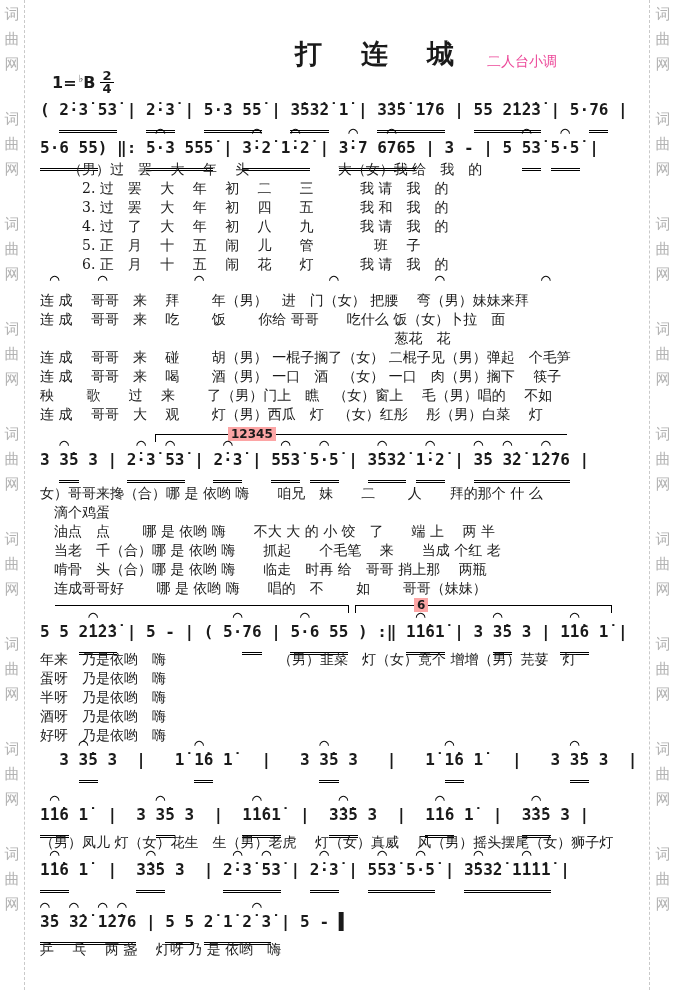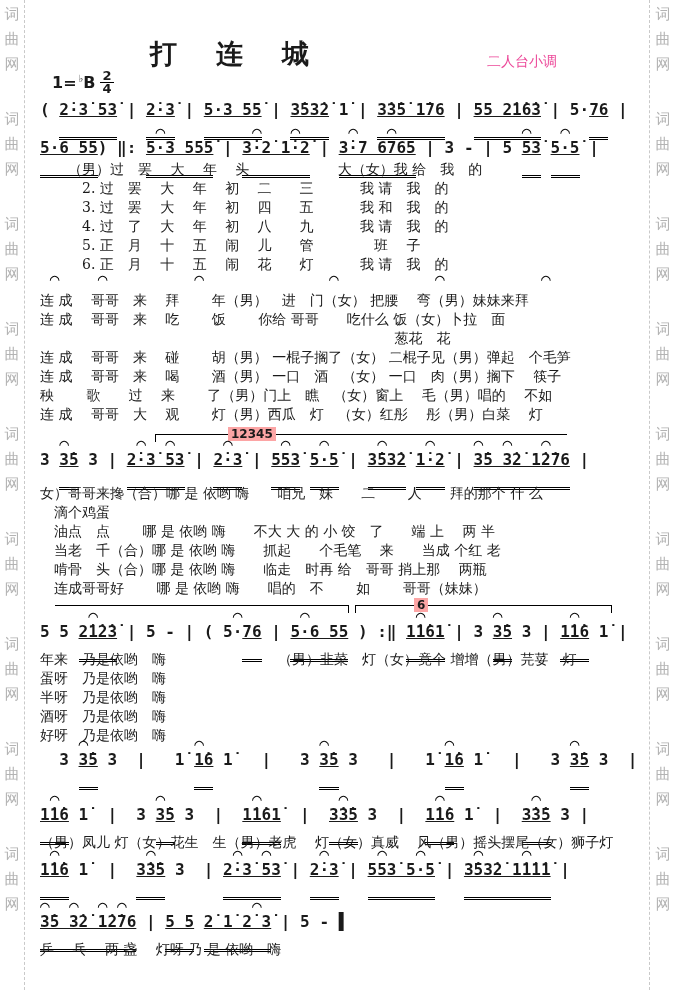--- a/index.html
+++ b/index.html
@@ -7,35 +7,35 @@
         font-family:"DejaVu Serif",serif;color:#1a1a1a;}
   
   .wm{position:absolute;top:2px;width:18px;text-align:center;color:#b3b3b3;
       font-size:15px;line-height:25px;font-family:"DejaVu Serif",serif;}
   .wm-left{left:3px;} .wm-right{right:3px;}
   .wm .grp{display:block;margin-bottom:30px;}
   .wm .ch{display:block;}
   .dash{position:absolute;top:0;bottom:0;width:0;border-left:1px dashed #c9c9c9;}
   .dash-left{left:24px;} .dash-right{right:25px;}
   
-  .title{position:absolute;top:36px;left:150px;width:310px;text-align:left;
+  .title{position:absolute;top:36px;left:150px;width:310px;text-align:right;
          font-size:27px;font-weight:bold;letter-spacing:6px;}
   .genre{position:absolute;top:53px;left:487px;font-size:14px;color:#ec4899;}
   .keysig{position:absolute;top:70px;left:52px;font-family:"DejaVu Sans",sans-serif;
           font-weight:bold;font-size:16px;display:flex;align-items:center;gap:2px;}
   .keysig sup{font-size:10px;vertical-align:top;}
   .frac{display:inline-block;text-align:center;font-size:13px;line-height:12px;margin-left:3px;}
   .frac .fn{display:block;border-bottom:1.5px solid #000;padding:0 2px;}
   .frac .fd{display:block;}
   
   .sys{position:absolute;left:40px;width:615px;}
   .arcs{position:absolute;bottom:100%;left:0;white-space:pre;
         font:16px "DejaVu Sans Mono","DejaVu Sans",monospace;line-height:12px;height:12px;color:#000;}
   .notes{white-space:pre;font:bold 16px/20px "DejaVu Sans Mono",monospace;letter-spacing:0;}
-  .notes .u{border-bottom:3px double #000;padding-bottom:18px;text-decoration:underline;}
+  .notes .u{border-bottom:3px double #000;padding-bottom:11px;}
   .lyrics{margin-top:4px;}
   .lyr{white-space:pre;font-size:14px;line-height:19px;color:#1a1a1a;}
   
   .volta{position:absolute;height:7px;border-top:1.5px solid #000;}
   .volta.tick-l{border-left:1.5px solid #000;}
   .volta.tick-r{border-right:1.5px solid #000;}
   .vlabel{position:absolute;top:-8px;background:#fca5a5;padding:0 3px;
           font:bold 12px "DejaVu Sans",sans-serif;}
 </style>
 </head>
@@ -147,21 +147,21 @@
     <span>1=</span>
     <span><sup>♭</sup><span>B</span></span>
     <span class="frac">
       <span class="fn">2</span>
       <span class="fd">4</span>
     </span>
   </div>
 
   <div class="sys" style="top:100px">
     <div class="arcs"></div>
-    <div class="notes richnotes">( <span class="u">2̇·3̇ 53̇</span> | <span class="u">2̇·3̇</span> | <span class="u">5·3 55̇</span> | <span class="u">3̇53̇2̇</span> 1̇ | <span class="u">3̇3̇5̇ 1̇76</span> | <span class="u">55 2̇1̇6̇3̇</span> | 5·<span class="u">76</span> |</div>
+    <div class="notes richnotes">( <span class="u">2̇·3̇ 53̇</span> | <span class="u">2̇·3̇</span> | <span class="u">5·3 55̇</span> | <span class="u">3̇53̇2̇</span> 1̇ | <span class="u">3̇3̇5̇ 1̇76</span> | <span class="u">55 2̇1̇2̇3̇</span> | 5·<span class="u">76</span> |</div>
   </div>
 
   <div class="sys" style="top:138px">
     <div class="arcs">            ⌒         ⌒   ⌒     ⌒   ⌒             ⌒   ⌒</div>
     <div class="notes richnotes"><span class="u">5·6 55</span>) ‖: <span class="u">5·3 555̇</span> | <span class="u">3̇·2̇ 1̇·2̇</span> | <span class="u">3̇·7 6765</span> | 3 - | 5 <span class="u">53̇</span> <span class="u">5·5̇</span> |</div>
     <div class="lyrics" style="margin-top:2px">
       <div class="lyr">　　（男）过　罢　 大　 年　 头　　　　　　 大（女）我 给　我　的</div>
       <div class="lyr">　　　2. 过　罢　 大　 年　 初　 二　　三　　　 我 请　我　的</div>
       <div class="lyr">　　　3. 过　罢　 大　 年　 初　 四　　五　　　 我 和　我　的</div>
       <div class="lyr">　　　4. 过　了　 大　 年　 初　 八　　九　　　 我 请　我　的</div>

